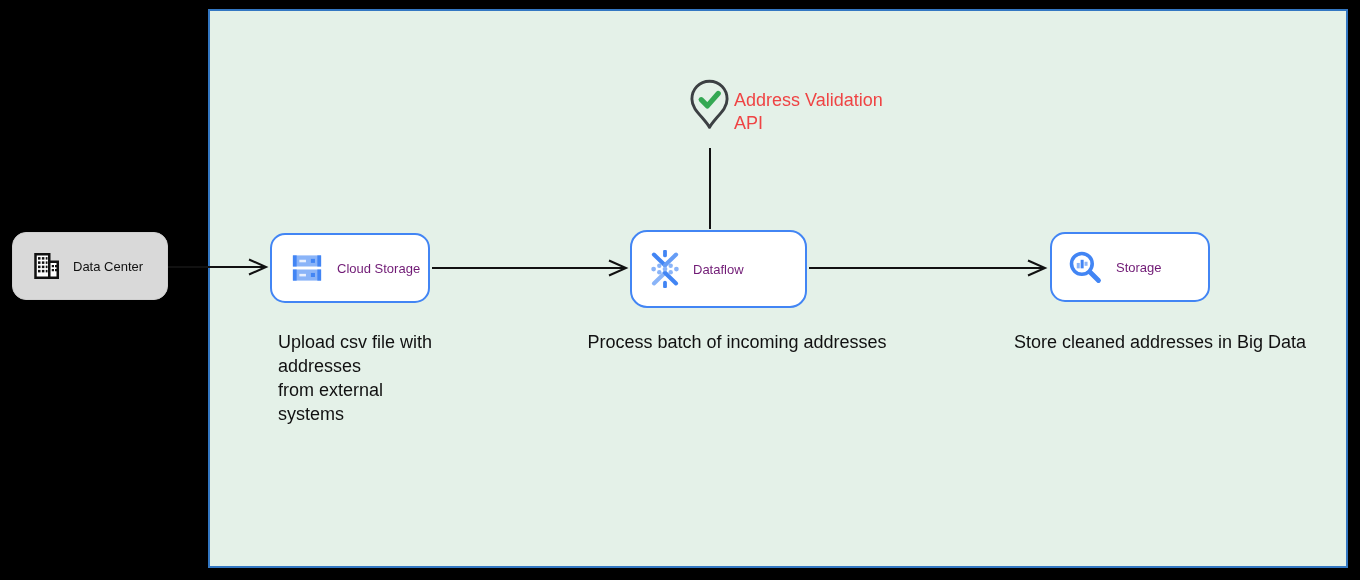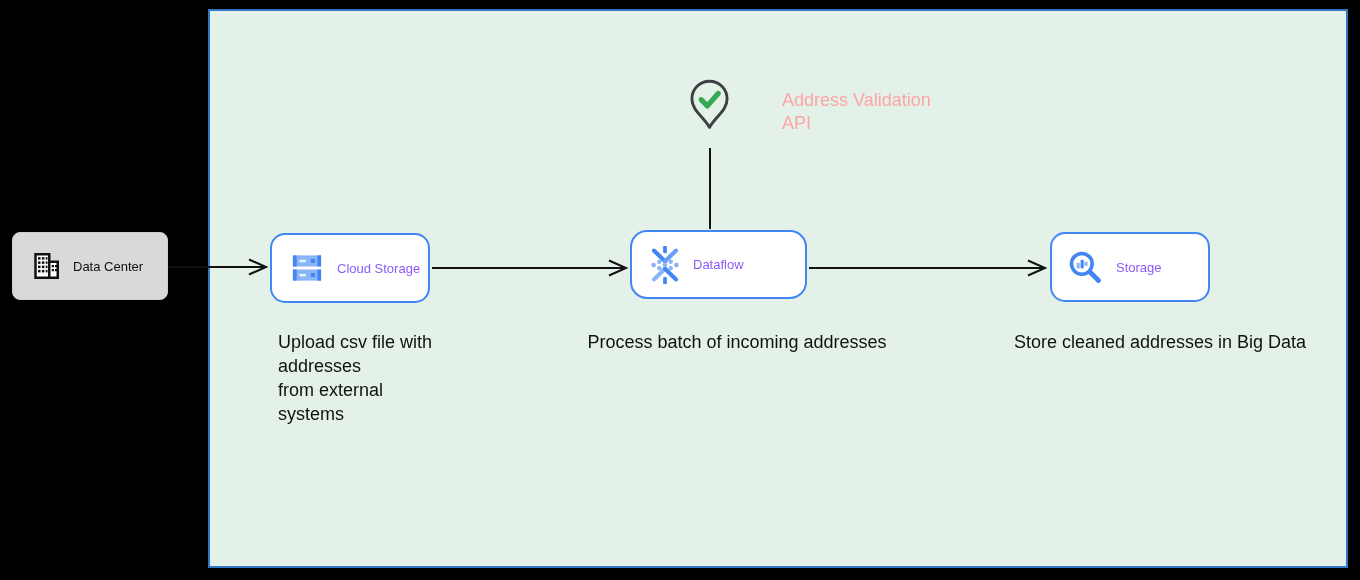--- a/index.html
+++ b/index.html
@@ -23,44 +23,44 @@
 
   
   .node {
     position: absolute;
     box-sizing: border-box;
     display: flex;
     align-items: center;
     background: #ffffff;
     border: 2px solid #4285f4;
     border-radius: 15px;
-    color: #8b5cf6;
+    color: #701a75;
     font-size: 13px;
   }
   .node .icon { flex: 0 0 auto; display: flex; align-items: center; justify-content: center; }
   .node .node-label { white-space: nowrap; }
 
   #node-datacenter {
     left: 12px; top: 232px; width: 156px; height: 68px;
     background: #d9d9d9;
     border: 1px solid #cfcfcf;
-    border-radius: 8px;
+    border-radius: 14px;
     padding-left: 18px; gap: 12px;
     color: #111111;
   }
   #node-cloudstorage { left: 270px; top: 233px; width: 160px; height: 70px; padding-left: 17px; gap: 12px; }
-  #node-dataflow     { left: 630px; top: 230px; width: 177px; height: 69px; border-radius: 17px; padding-left: 14px; gap: 9px; }
+  #node-dataflow     { left: 630px; top: 230px; width: 177px; height: 78px; border-radius: 17px; padding-left: 14px; gap: 9px; }
   #node-bigquery     { left: 1050px; top: 232px; width: 160px; height: 70px; padding-left: 15px; gap: 13px; }
 
   
   .pin-wrap { position: absolute; left: 686px; top: 79px; width: 47px; height: 58px; }
   .annotation-label {
-    position: absolute; left: 782px; top: 89px;
+    position: absolute; left: 734px; top: 89px;
     font-size: 18px; line-height: 23px;
-    color: #fca5a5;
+    color: #ef4444;
     white-space: pre-line;
   }
 
   
   .caption {
     position: absolute;
     font-size: 18px; line-height: 24px;
     color: #111111;
     white-space: pre-line;
   }

